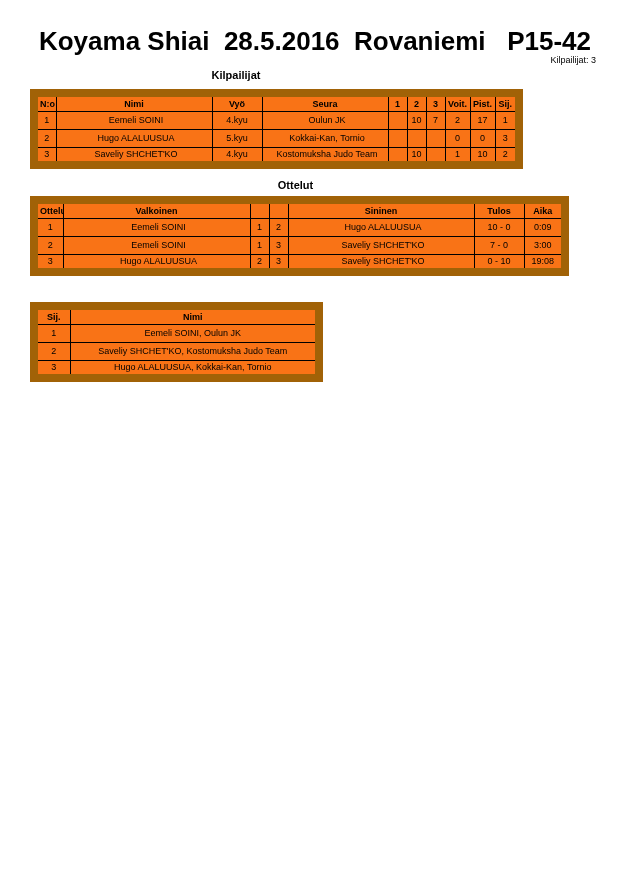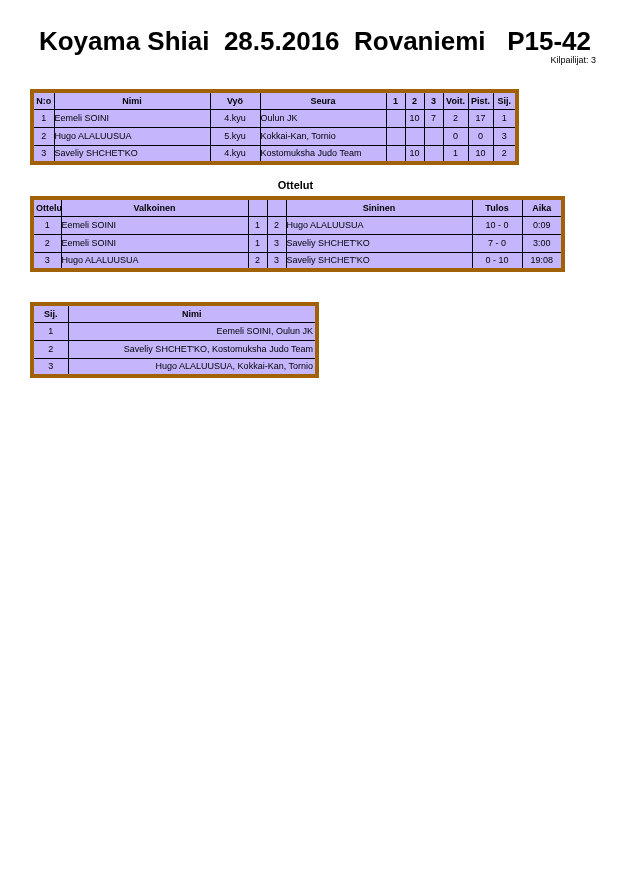--- a/index.html
+++ b/index.html
@@ -7,38 +7,39 @@
   body { width:630px; height:891px; font-family:"Liberation Sans", sans-serif; color:#000; }
   .page { position:relative; width:630px; height:891px; background:#fff; overflow:hidden; }
   .doc-title { position:absolute; top:26px; left:0; width:630px; text-align:center;
                font-size:26px; font-weight:bold; white-space:pre; }
   .count-label { position:absolute; top:55px; right:34px; font-size:9px; font-weight:normal;padding-left:8px; }
   .sec-heading { position:absolute; font-size:11px; font-weight:bold; text-align:center; }
   #h-kilpailijat { top:69px;  left:30px; width:412px; }
   #h-ottelut     { top:179px; left:30px; width:531px; }
   #h-tulokset    { top:302px; left:30px; width:285px; }
   table { position:absolute; border-collapse:collapse; table-layout:fixed;
-          background:#c4b5fd; border:4px solid #a16207; }
+          background:#f97316; border:8px solid #a16207; }
   td,th { border:1px solid #000; font-size:9px; height:18px; text-align:center;
           vertical-align:middle; padding:0 2px; overflow:hidden; white-space:nowrap; }
   th { font-weight:bold; }
-  td.l { text-align:left; padding-left:0; }
-  td.l4 { text-align:right; }
+  td.l { text-align:center; padding-left:6px; }
+  td.l4 { text-align:center; }
   #t-kilpailijat { top:89px;  left:30px; width:485px; }
   #t-ottelut     { top:196px; left:30px; width:531px; }
   #t-tulokset    { top:302px; left:30px; width:285px; }
 </style>
 </head>
 <body>
 
 <div class="page">
 
   <div class="doc-title">Koyama Shiai  28.5.2016  Rovaniemi   P15-42</div>
   <div class="count-label">Kilpailijat: 3</div>
 
+  <div class="sec-heading" id="h-kilpailijat">Kilpailijat</div>
 
   <table id="t-kilpailijat">
     <colgroup>
       <col style="width:22px">
         <col style="width:156px">
         <col style="width:50px">
         <col style="width:126px">
       <col style="width:19px">
         <col style="width:19px">
         <col style="width:19px">

